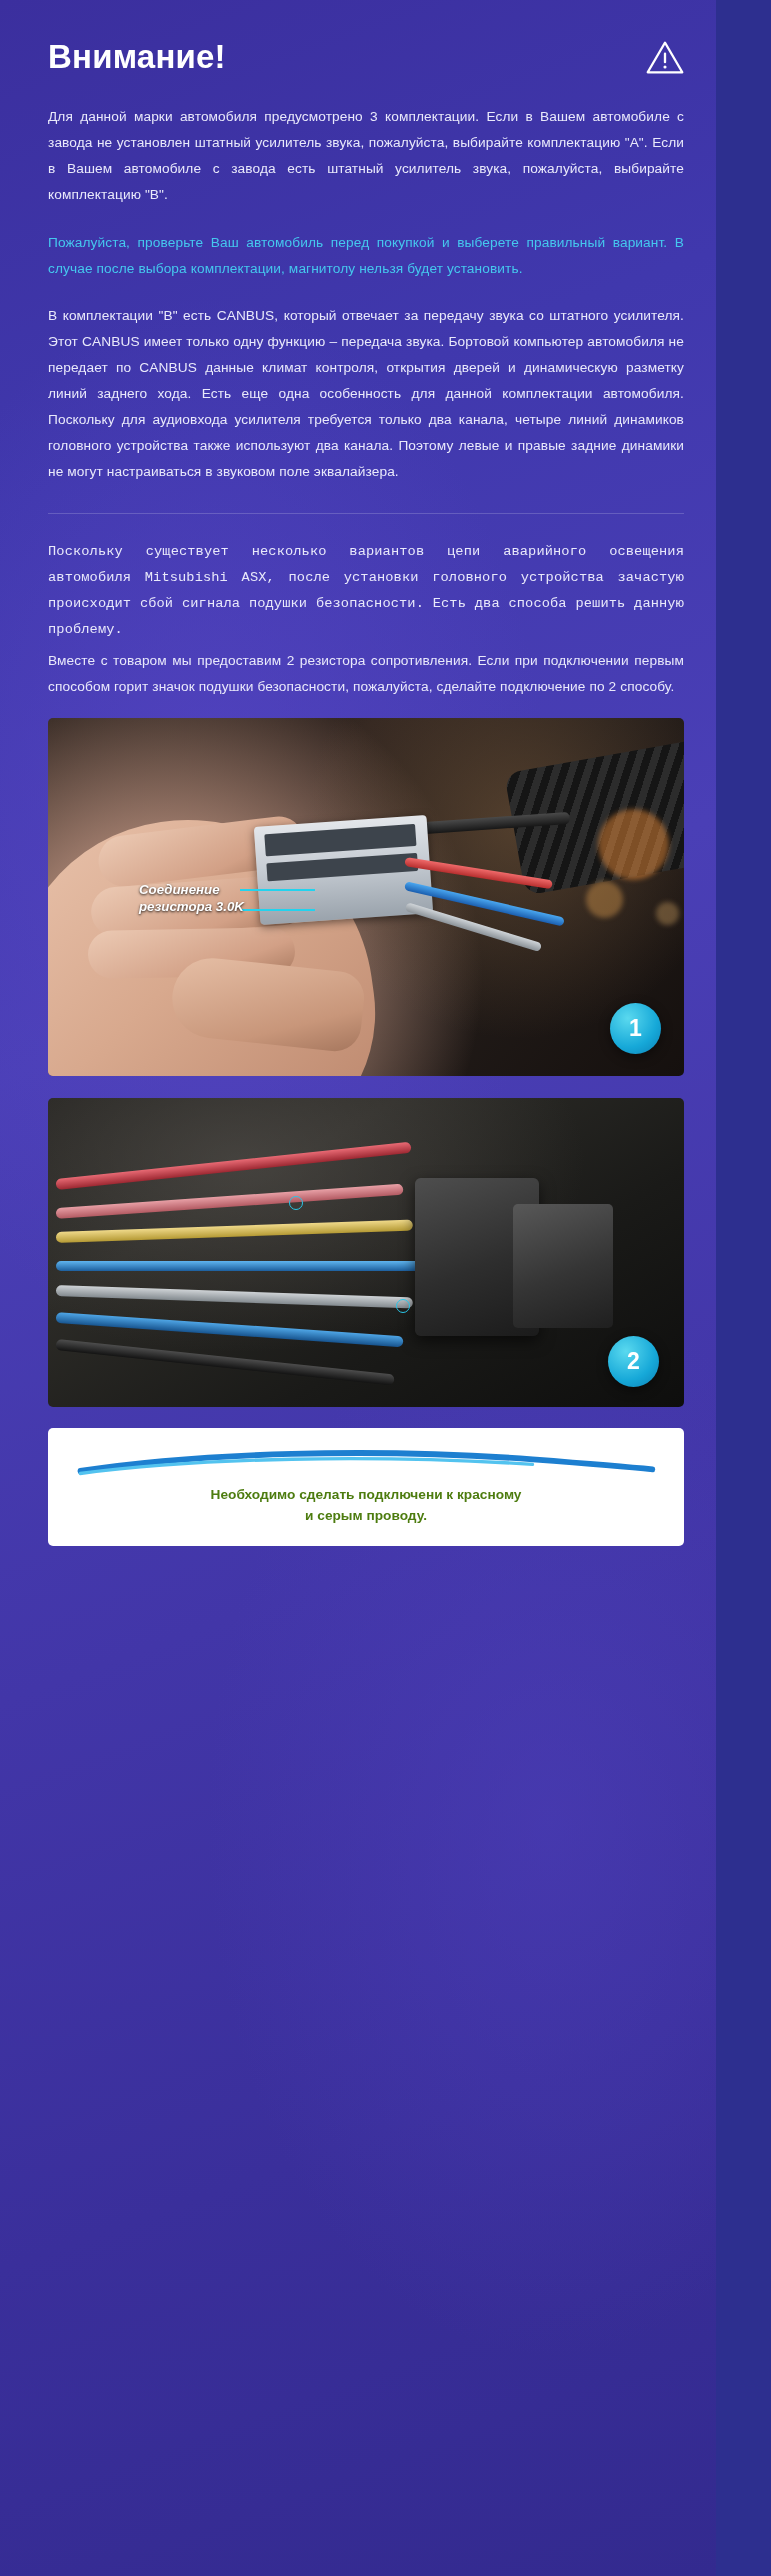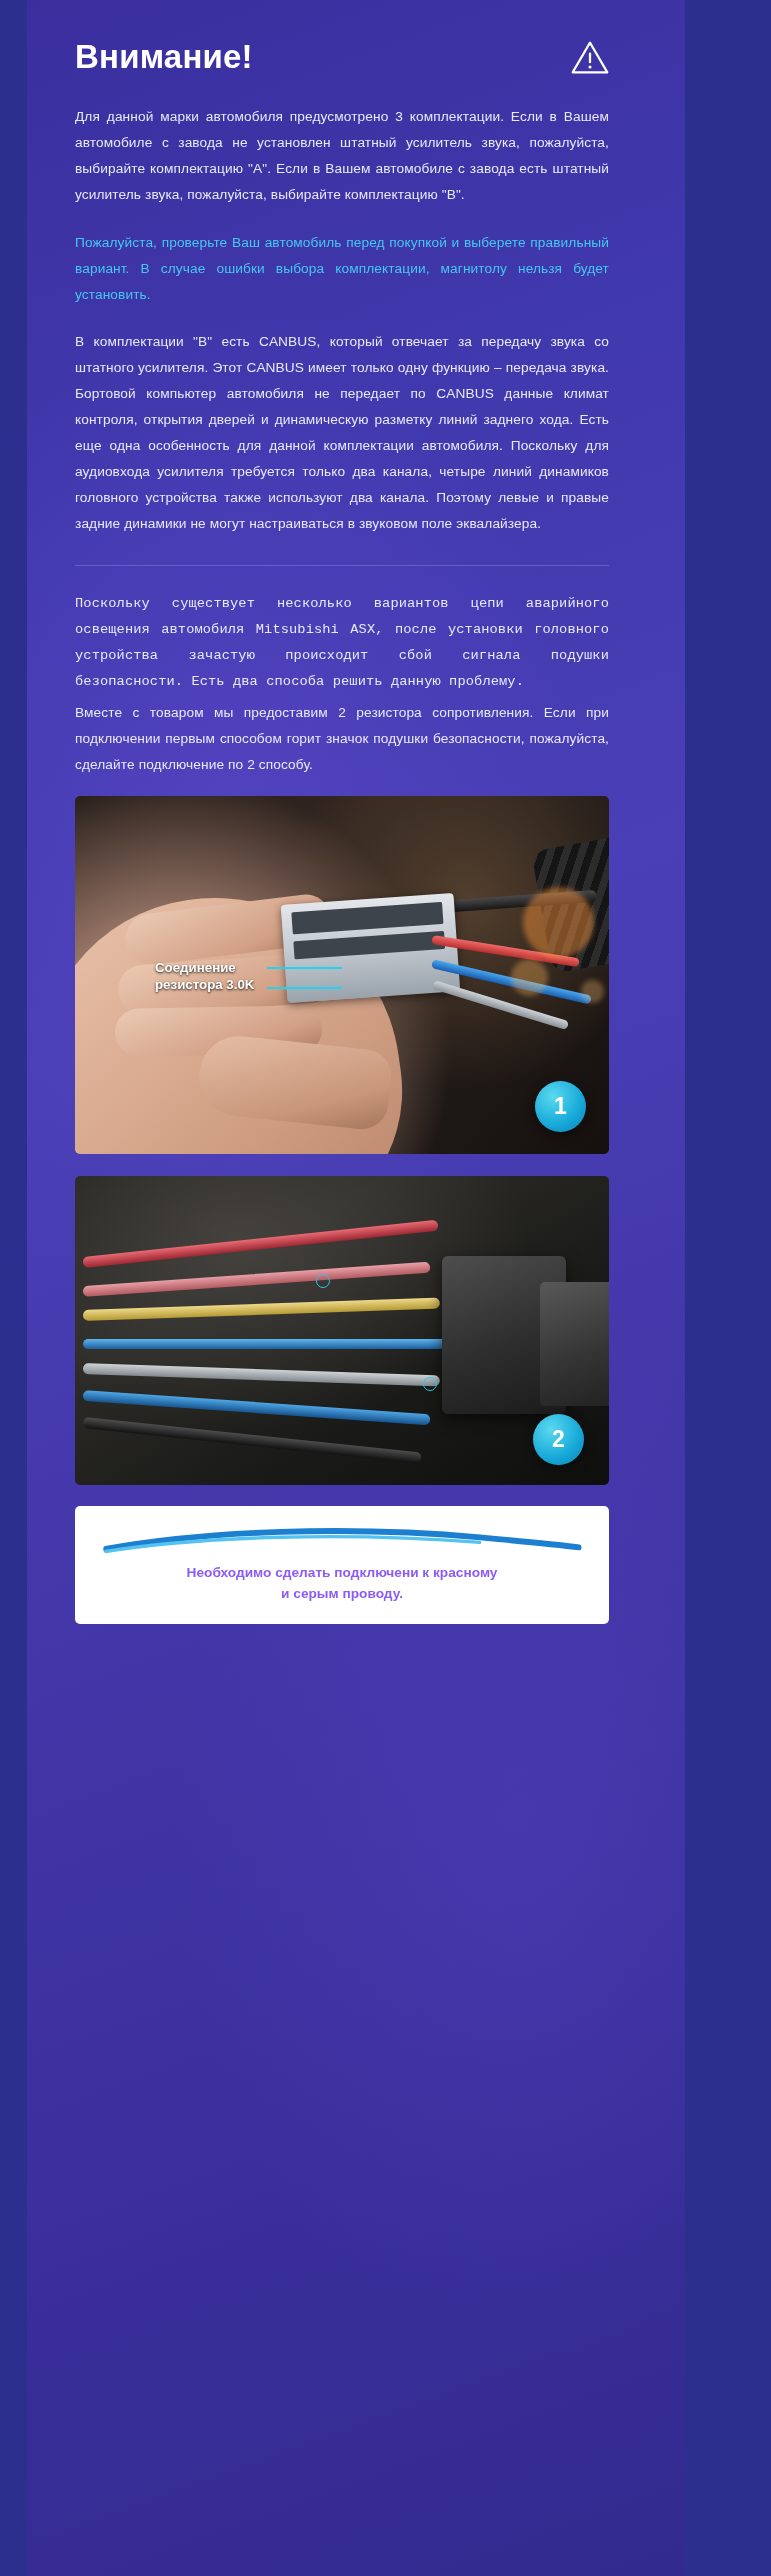--- a/index.html
+++ b/index.html
@@ -8,27 +8,26 @@
     background: #2d2f8f;
   }
   body {
     width: 772px;
     min-height: 2576px;
     font-family: "Liberation Sans", sans-serif;
     -webkit-font-smoothing: antialiased;
   }
   .page {
     position: relative;
-    width: 658px;
+    width: 716px;
     min-height: 2576px;
     box-sizing: border-box;
     background: linear-gradient(160deg, #3b2f9e 0%, #4038ad 18%, #4a3fb6 38%, #4236a8 60%, #3a2f9b 80%, #332a8f 100%);
     overflow: hidden;
-    padding: 0 76px 50px 48px;
-    margin-left: 27px;
+    padding: 0 32px 50px 48px;
   }
   .page::before {
     content: "";
     position: absolute;
     left: -166px;
     top: 249px;
     width: 747px;
     height: 1161px;
     background: radial-gradient(ellipse at center, rgba(90,72,200,0.55) 0%, rgba(70,55,170,0.0) 65%);
     pointer-events: none;
@@ -174,21 +173,21 @@
   .bk3 { right: 5px; top: 184px; width: 23px; height: 23px; background: rgba(255,200,120,0.30); }
 
   .callout-label {
     position: absolute;
     color: #ffffff;
     font-size: 13.3px;
     font-weight: bold;
     line-height: 17.4px;
     text-shadow: 0 0.8px 2.5px rgba(0,0,0,0.9);
   }
-  .cl1 { left: 80px; top: 163px; }
+  .cl1 { left: 91px; top: 163px; font-style: italic; }
   .lead {
     position: absolute;
     height: 1.7px;
     background: #22d3ee;
   }
   .lead-a { left: 192px; top: 171px; width: 75px; }
   .lead-b { left: 192px; top: 191px; width: 75px; }
 
   .badge {
     position: absolute;
@@ -260,21 +259,21 @@
     position: relative;
     background: #ffffff;
     border-radius: 5px;
     padding: 18px 21.6px 20px 21.6px;
     margin-top: 15px;
     min-height: 96px;
     box-sizing: border-box;
   }
   .note-curve { display: block; width: 100%; height: 35px; }
   .note-text {
-    color: #8b5cf6;
+    color: #4d7c0f;
     font-size: 13.7px;
     font-weight: bold;
     line-height: 21px;
     text-align: center;
     margin: 3.3px 0 0 0;
   }
 </style>
 </head>
 <body>
 
@@ -287,21 +286,21 @@
         <svg width="38" height="35" viewBox="0 0 46 42" aria-hidden="true">
           <path d="M23 3 L44 39 L2 39 Z" fill="none" stroke="#ffffff" stroke-width="2.6" stroke-linejoin="round"></path>
           <rect x="21.6" y="15" width="2.8" height="13" rx="1.4" fill="#ffffff"></rect>
           <circle cx="23" cy="32.5" r="1.9" fill="#ffffff"></circle>
         </svg>
       </span>
     </div>
 
     <p class="para">Для данной марки автомобиля предусмотрено 3 комплектации. Если в Вашем автомобиле с завода не установлен штатный усилитель звука, пожалуйста, выбирайте комплектацию "А". Если в Вашем автомобиле с завода есть штатный усилитель звука, пожалуйста, выбирайте комплектацию "В".</p>
 
-    <p class="para cyan loose-top">Пожалуйста, проверьте Ваш автомобиль перед покупкой и выберете правильный вариант. В случае ошибки выбора комплектации, магнитолу нельзя будет установить.</p>
+    <p class="para cyan loose-top">Пожалуйста, проверьте Ваш автомобиль перед покупкой и выберете правильный вариант. В случае после выбора комплектации, магнитолу нельзя будет установить.</p>
 
     <p class="para loose-top">В комплектации "В" есть CANBUS, который отвечает за передачу звука со штатного усилителя. Этот CANBUS имеет только одну функцию – передача звука. Бортовой компьютер автомобиля не передает по CANBUS данные климат контроля, открытия дверей и динамическую разметку линий заднего хода. Есть еще одна особенность для данной комплектации автомобиля. Поскольку для аудиовхода усилителя требуется только два канала, четыре линий динамиков головного устройства также используют два канала. Поэтому левые и правые задние динамики не могут настраиваться в звуковом поле эквалайзера.</p>
 
     <hr class="divider">
 
     <p class="para tight">Поскольку существует несколько вариантов цепи аварийного освещения автомобиля Mitsubishi ASX, после установки головного устройства зачастую происходит сбой сигнала подушки безопасности. Есть два способа решить данную проблему.</p>
     <p class="para">Вместе с товаром мы предоставим 2 резистора сопротивления. Если при подключении первым способом горит значок подушки безопасности, пожалуйста, сделайте подключение по 2 способу.</p>
 
 
     <div class="figure figure-1">

